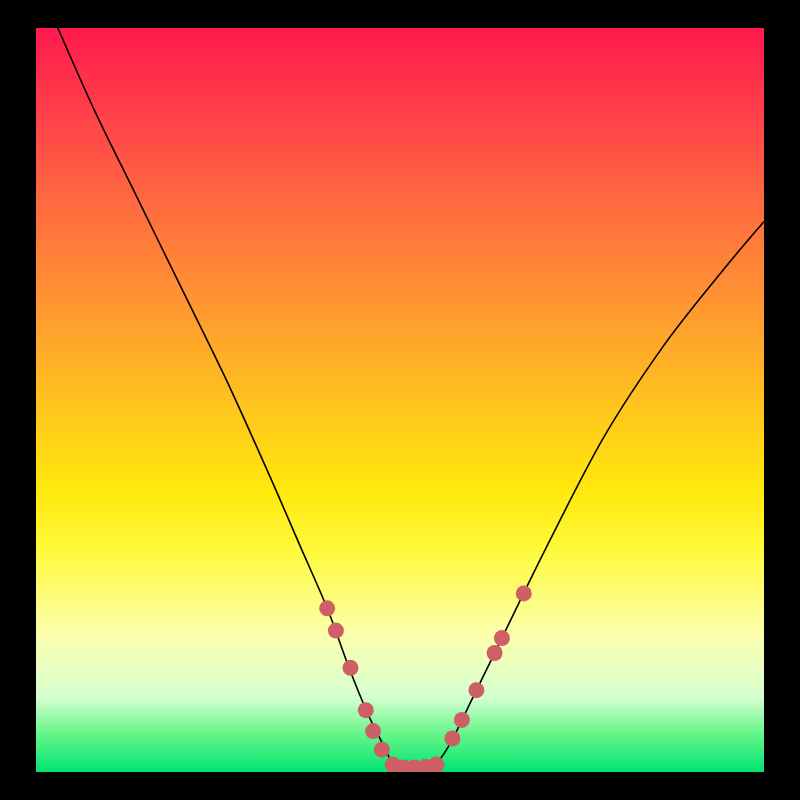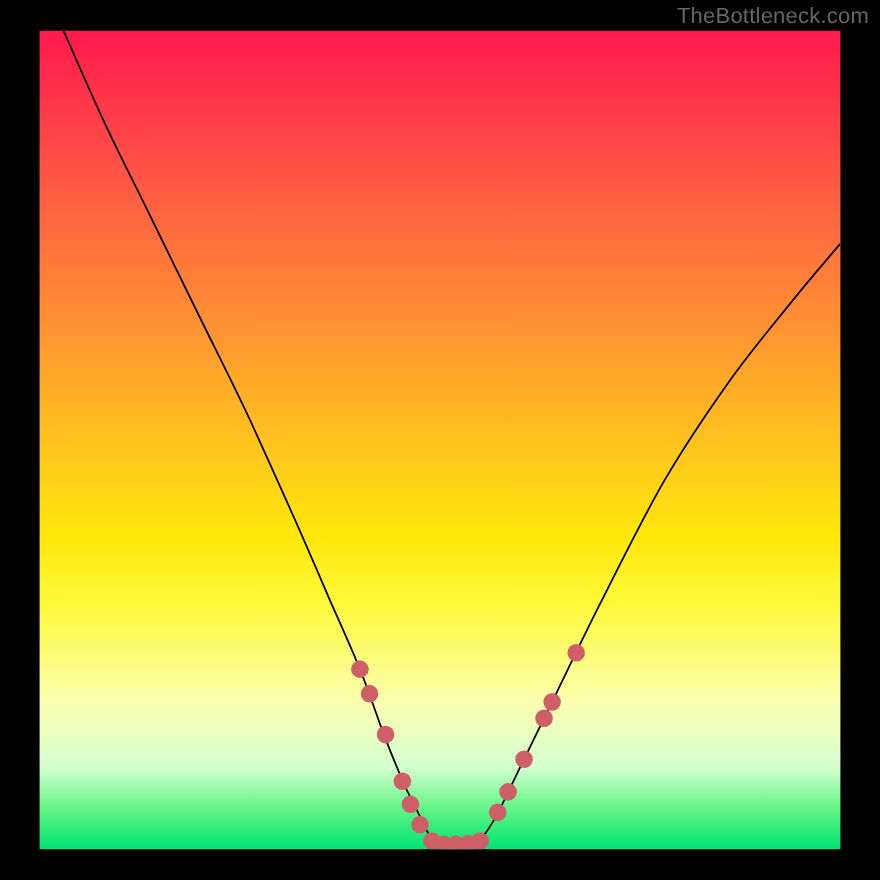--- a/index.html
+++ b/index.html
@@ -64,21 +64,20 @@
     stroke-width: 1.6;
   }
   .dot {
     fill: #cf5f66;
   }
 </style>
 </head>
 <body>
 
 <div class="frame">
-  <div class="watermark">TheBottleneck.com</div>
 
   <div class="plot">
     <div class="gradient"></div>
     <svg class="overlay" viewBox="0 0 728 744" preserveAspectRatio="none">
       <path class="curve" d="M 21.8 0.0 C 27.9 13.6, 44.9 53.3, 58.2 81.8 C 71.6 110.4, 87.4 141.4, 101.9 171.1 C 116.5 200.9, 131.0 230.6, 145.6 260.4 C 160.2 290.2, 174.7 318.7, 189.3 349.7 C 203.8 380.7, 220.8 419.1, 233.0 446.4 C 245.1 473.7, 252.4 491.0, 262.1 513.4 C 271.8 535.7, 282.7 559.2, 291.2 580.3 C 299.7 601.4, 306.4 622.5, 313.0 639.8 C 319.7 657.2, 325.8 672.1, 331.2 684.5 C 336.7 696.9, 341.6 705.6, 345.8 714.2 C 350.0 722.9, 354.9 732.8, 356.7 736.6 C 358.5 740.3, 354.9 735.9, 356.7 736.6 C 358.5 737.2, 364.0 739.7, 367.6 740.3 C 371.3 740.9, 374.9 740.3, 378.6 740.3 C 382.2 740.3, 385.8 740.9, 389.5 740.3 C 393.1 739.7, 398.6 737.2, 400.4 736.6 C 402.2 735.9, 398.0 740.3, 400.4 736.6 C 402.8 732.8, 408.9 725.4, 415.0 714.2 C 421.0 703.1, 428.3 687.0, 436.8 669.6 C 445.3 652.2, 453.8 634.9, 465.9 610.1 C 478.1 585.3, 492.6 554.3, 509.6 520.8 C 526.6 487.3, 548.4 442.7, 567.8 409.2 C 587.3 375.7, 606.7 347.2, 626.1 319.9 C 645.5 292.6, 667.3 266.6, 684.3 245.5 C 701.3 224.4, 720.7 202.1, 728.0 193.4"></path>
       <g>
           <circle cx="291.2" cy="580.3" r="8.0" class="dot"></circle>
           <circle cx="299.9" cy="602.6" r="8.0" class="dot"></circle>
           <circle cx="314.5" cy="639.8" r="8.0" class="dot"></circle>
           <circle cx="329.8" cy="682.2" r="8.0" class="dot"></circle>

